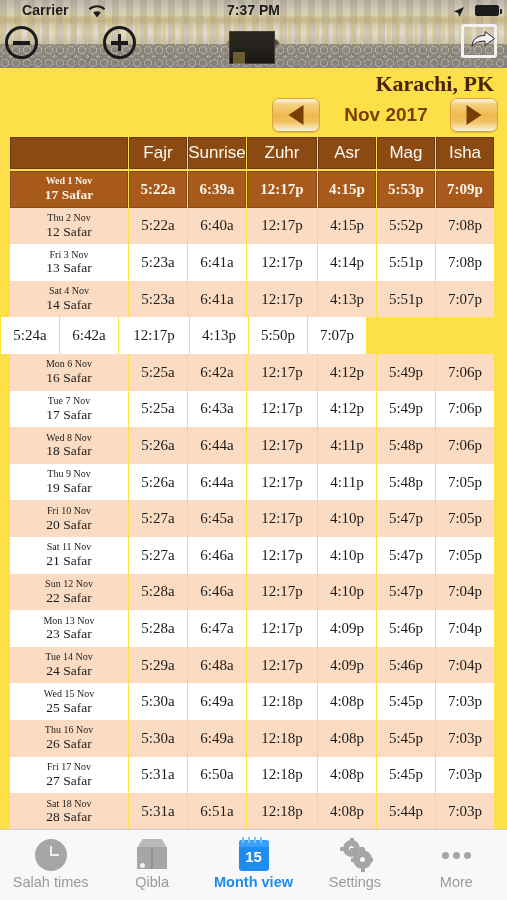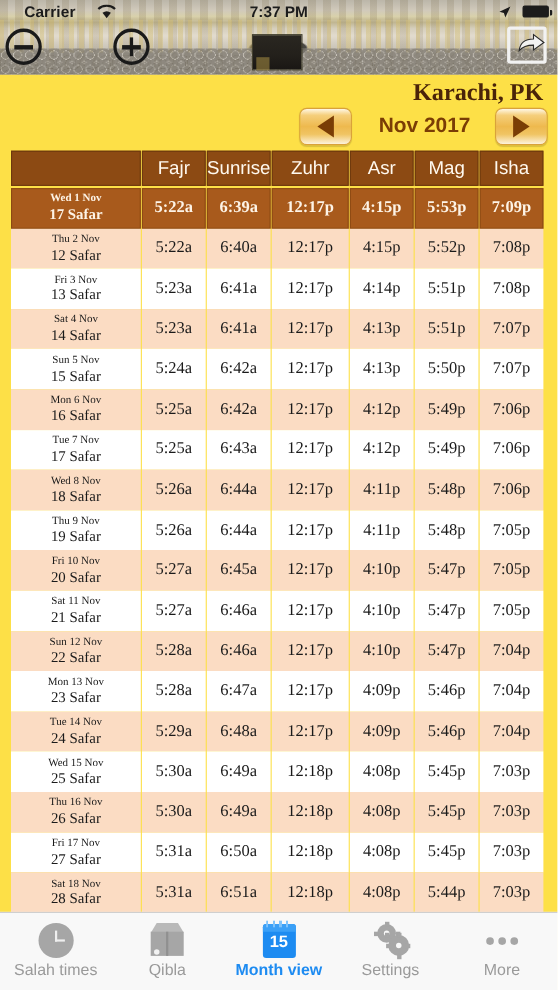--- a/index.html
+++ b/index.html
@@ -323,24 +323,20 @@
               <span class="d2">14 Safar</span>
             </div>
             <div class="cell c-t">5:23a</div>
             <div class="cell c-t">6:41a</div>
             <div class="cell c-t wide">12:17p</div>
             <div class="cell c-t">4:13p</div>
             <div class="cell c-t">5:51p</div>
             <div class="cell c-t">7:07p</div>
           </div>
           <div class="row body-row plain">
-            <div class="cell c-date">
-              <span class="d1">Sun 5 Nov</span>
-              <span class="d2">15 Safar</span>
-            </div>
             <div class="cell c-t">5:24a</div>
             <div class="cell c-t">6:42a</div>
             <div class="cell c-t wide">12:17p</div>
             <div class="cell c-t">4:13p</div>
             <div class="cell c-t">5:50p</div>
             <div class="cell c-t">7:07p</div>
           </div>
           <div class="row body-row alt">
             <div class="cell c-date">
               <span class="d1">Mon 6 Nov</span>

